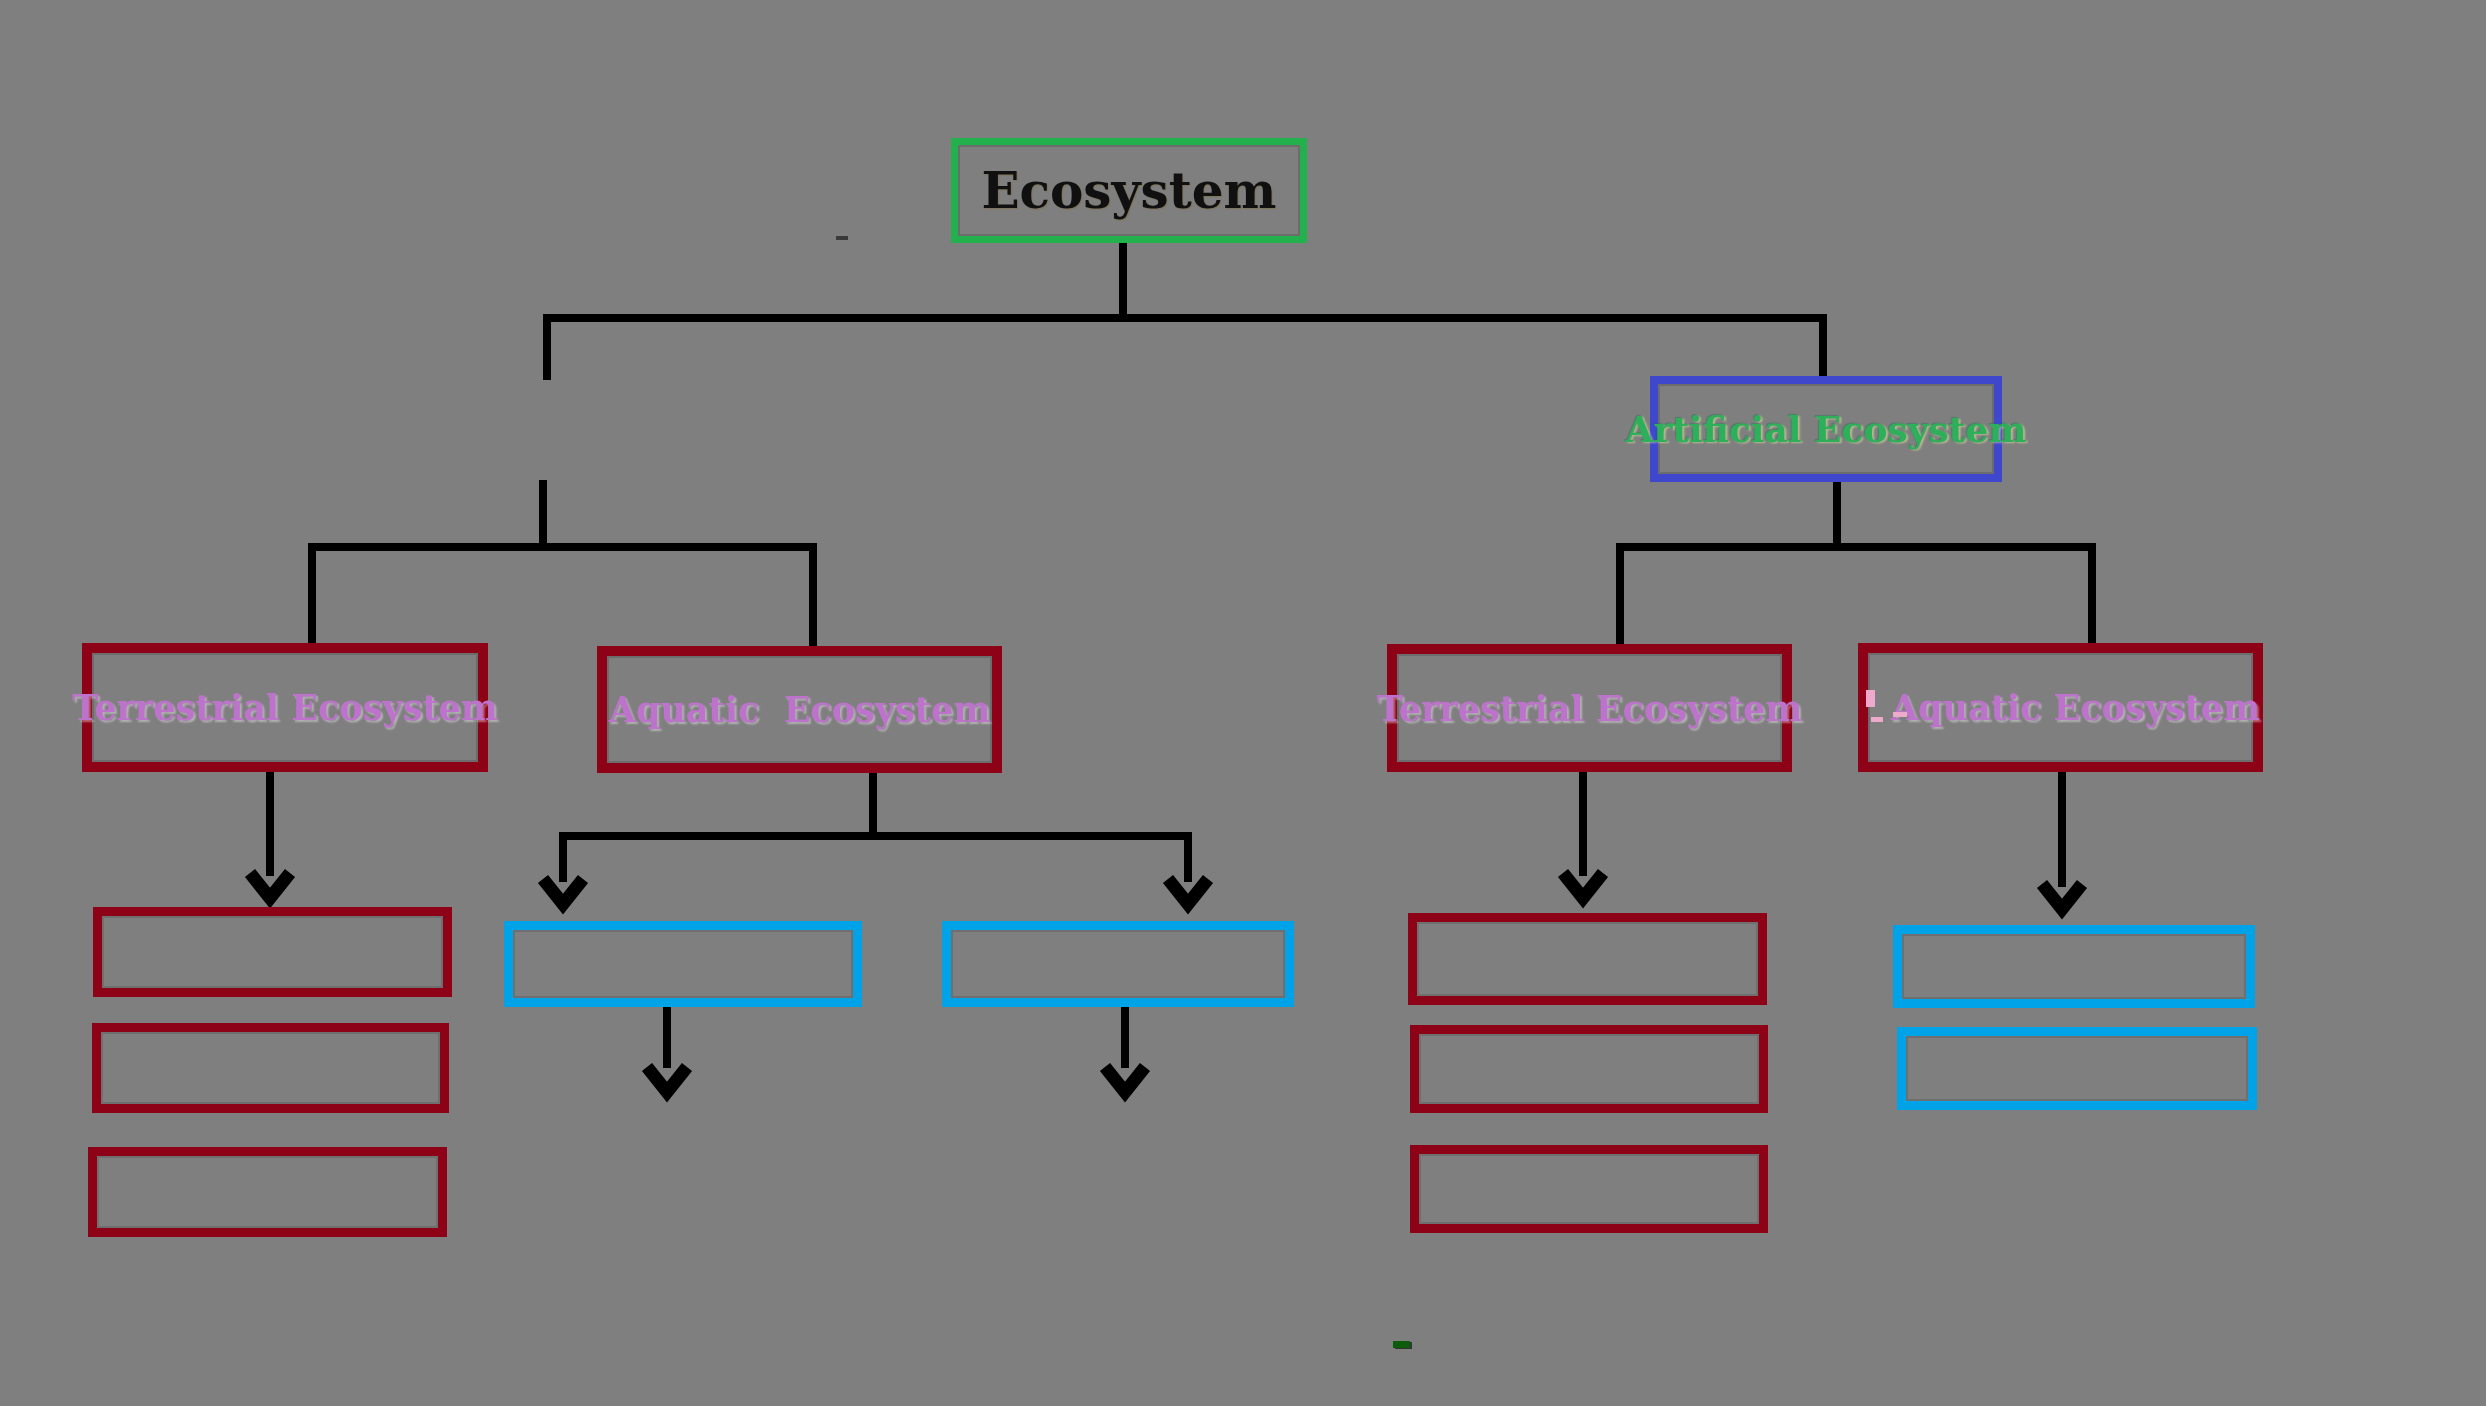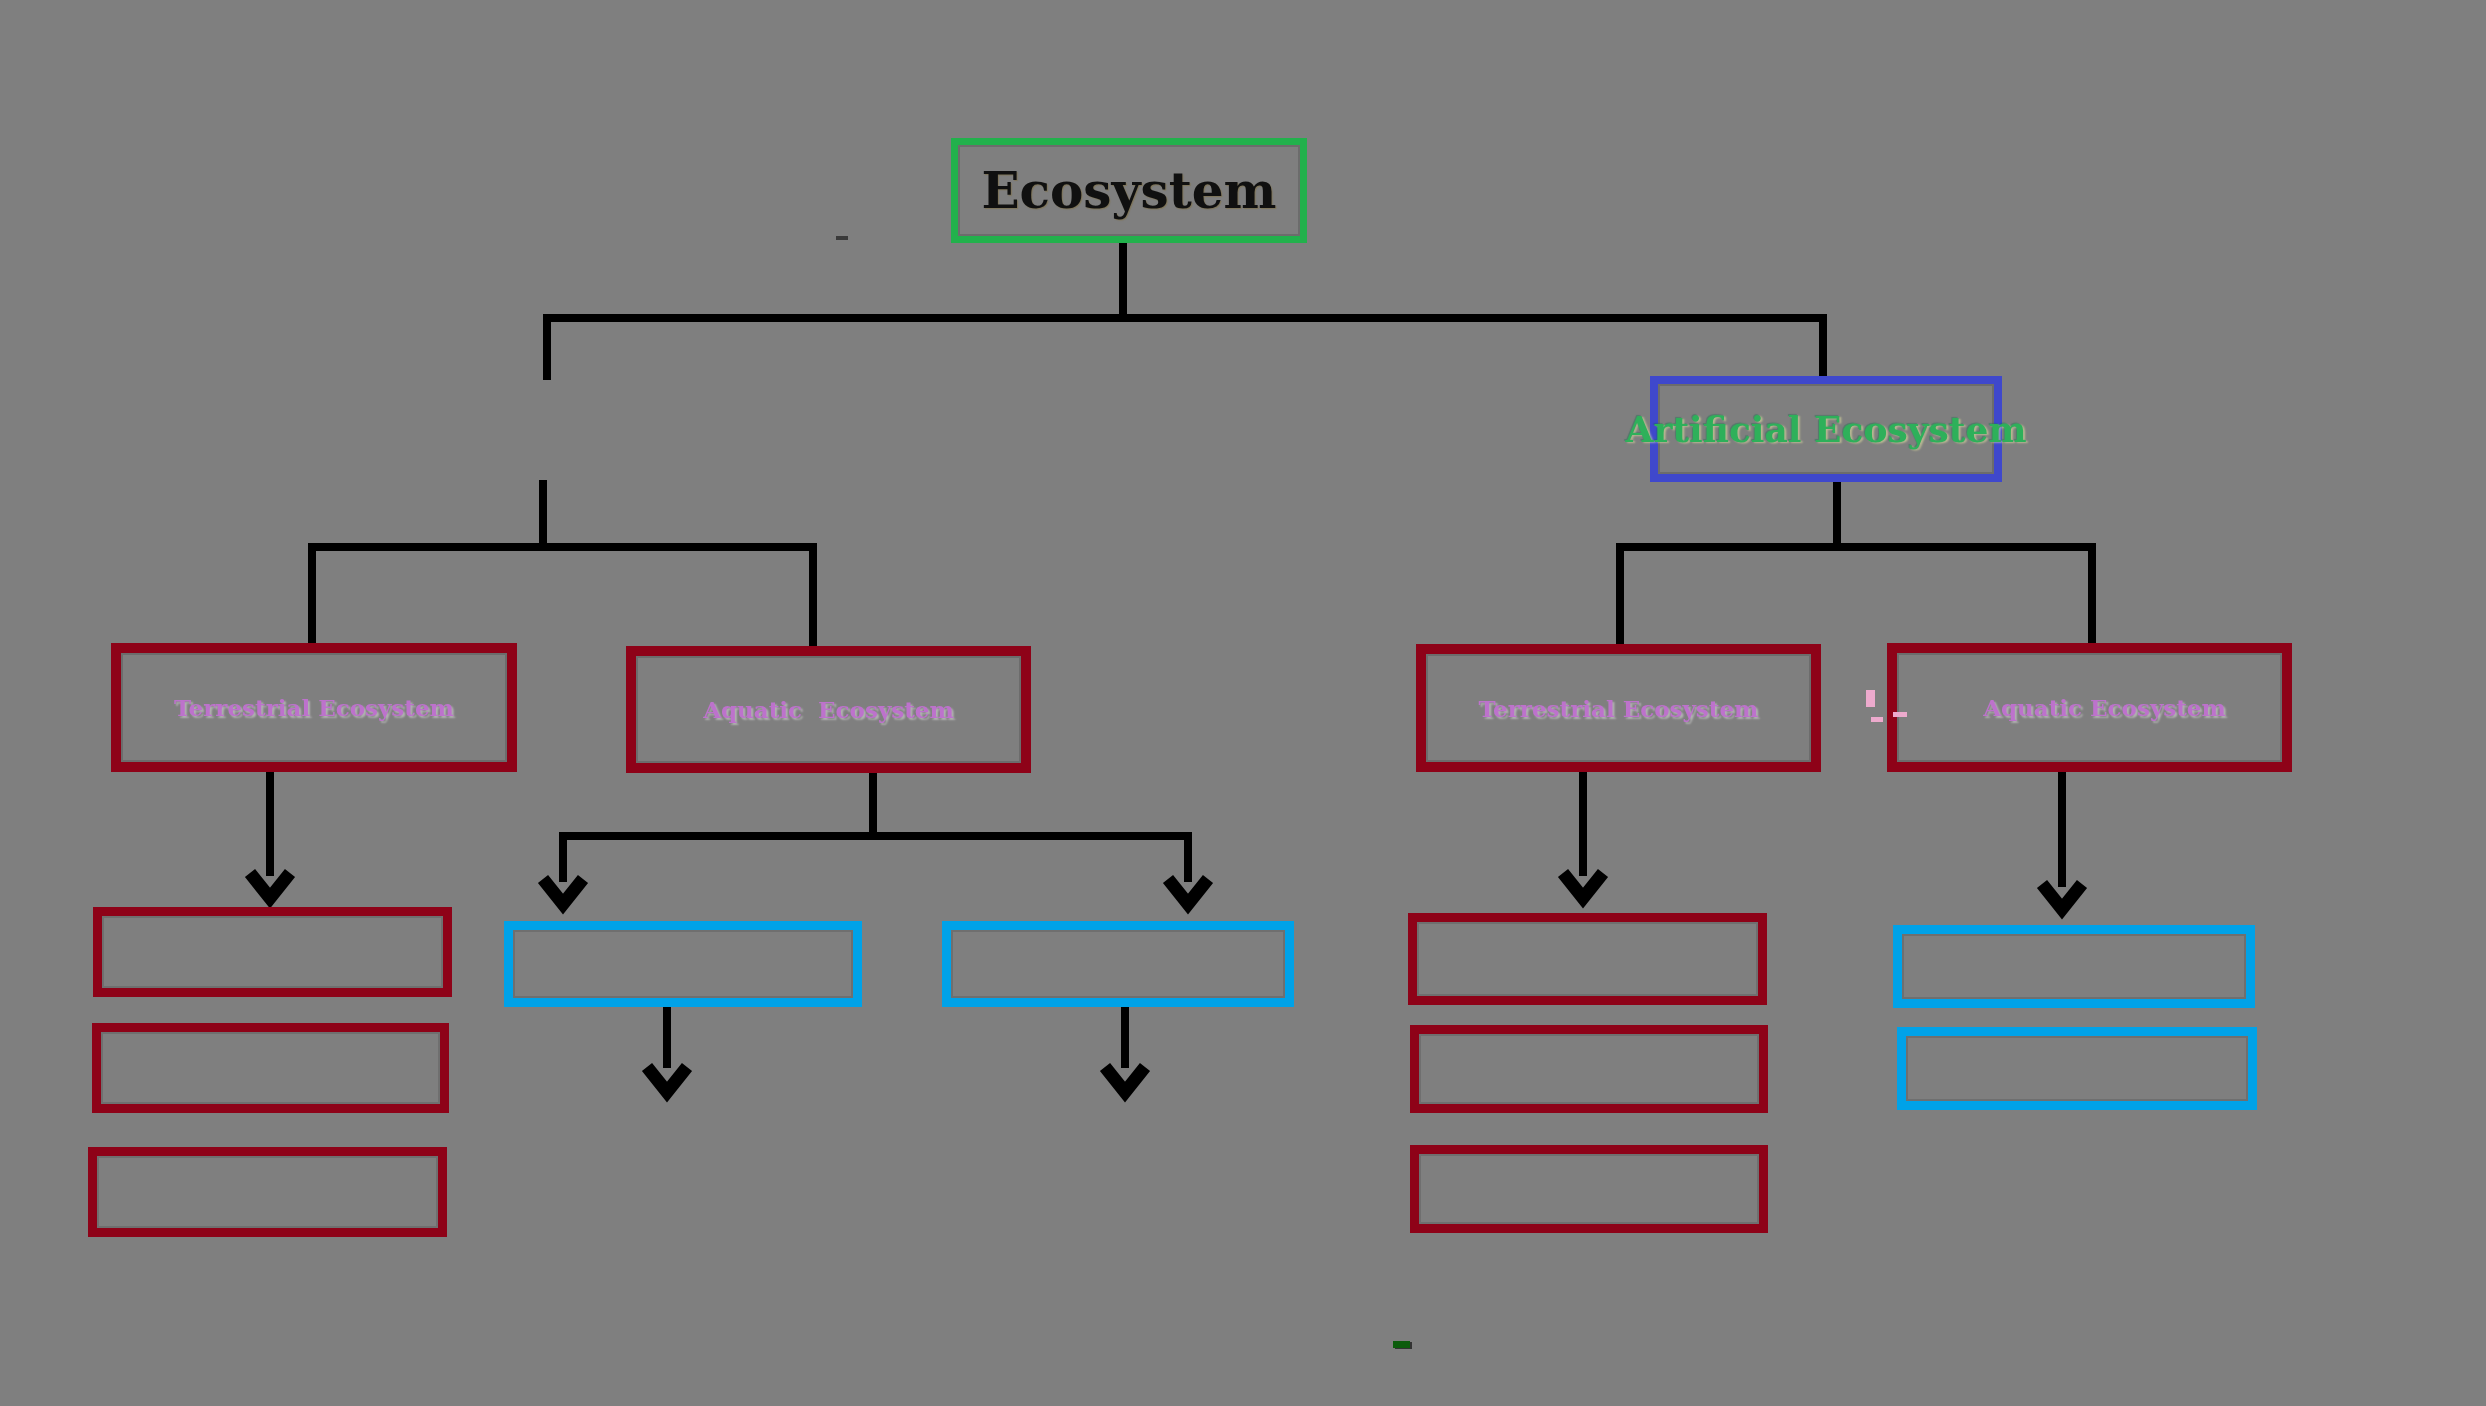--- a/index.html
+++ b/index.html
@@ -26,23 +26,22 @@
     color:var(--text-root,#101010);font-size:50px;font-weight:600;
     text-shadow:1px 1px 1px rgba(130,100,20,0.35);
   }
   .node.lvl2{
     border:8px solid var(--blue,#3f48cc);
     color:var(--text-green,#2eb05a);font-size:36px;font-weight:bold;
     text-shadow:2px 1px 2px rgba(255,255,170,0.45), -1px -1px 1px rgba(0,110,70,0.35);
   }
   .node.lvl3{
     border:10px solid var(--darkred,#8e0218);
-    color:var(--text-violet,#bd72cc);font-size:23px;font-weight:bold;
+    color:var(--text-violet,#bd72cc);font-size:35px;font-weight:bold;
     text-shadow:2px 2px 2px rgba(255,255,255,0.4);
-    margin-left:29px;
   }
   .slot{
     position:absolute;box-sizing:border-box;
     box-shadow:inset 0 0 0 2px rgba(0,0,0,0.12);
   }
   .slot.red{border:9px solid var(--darkred,#8e0218);}
   .slot.cyan{border:9px solid var(--cyan,#00a2e8);}
   .mark{position:absolute;}
   .mark.pink{background:var(--pink,#edaacd);}
 </style>

